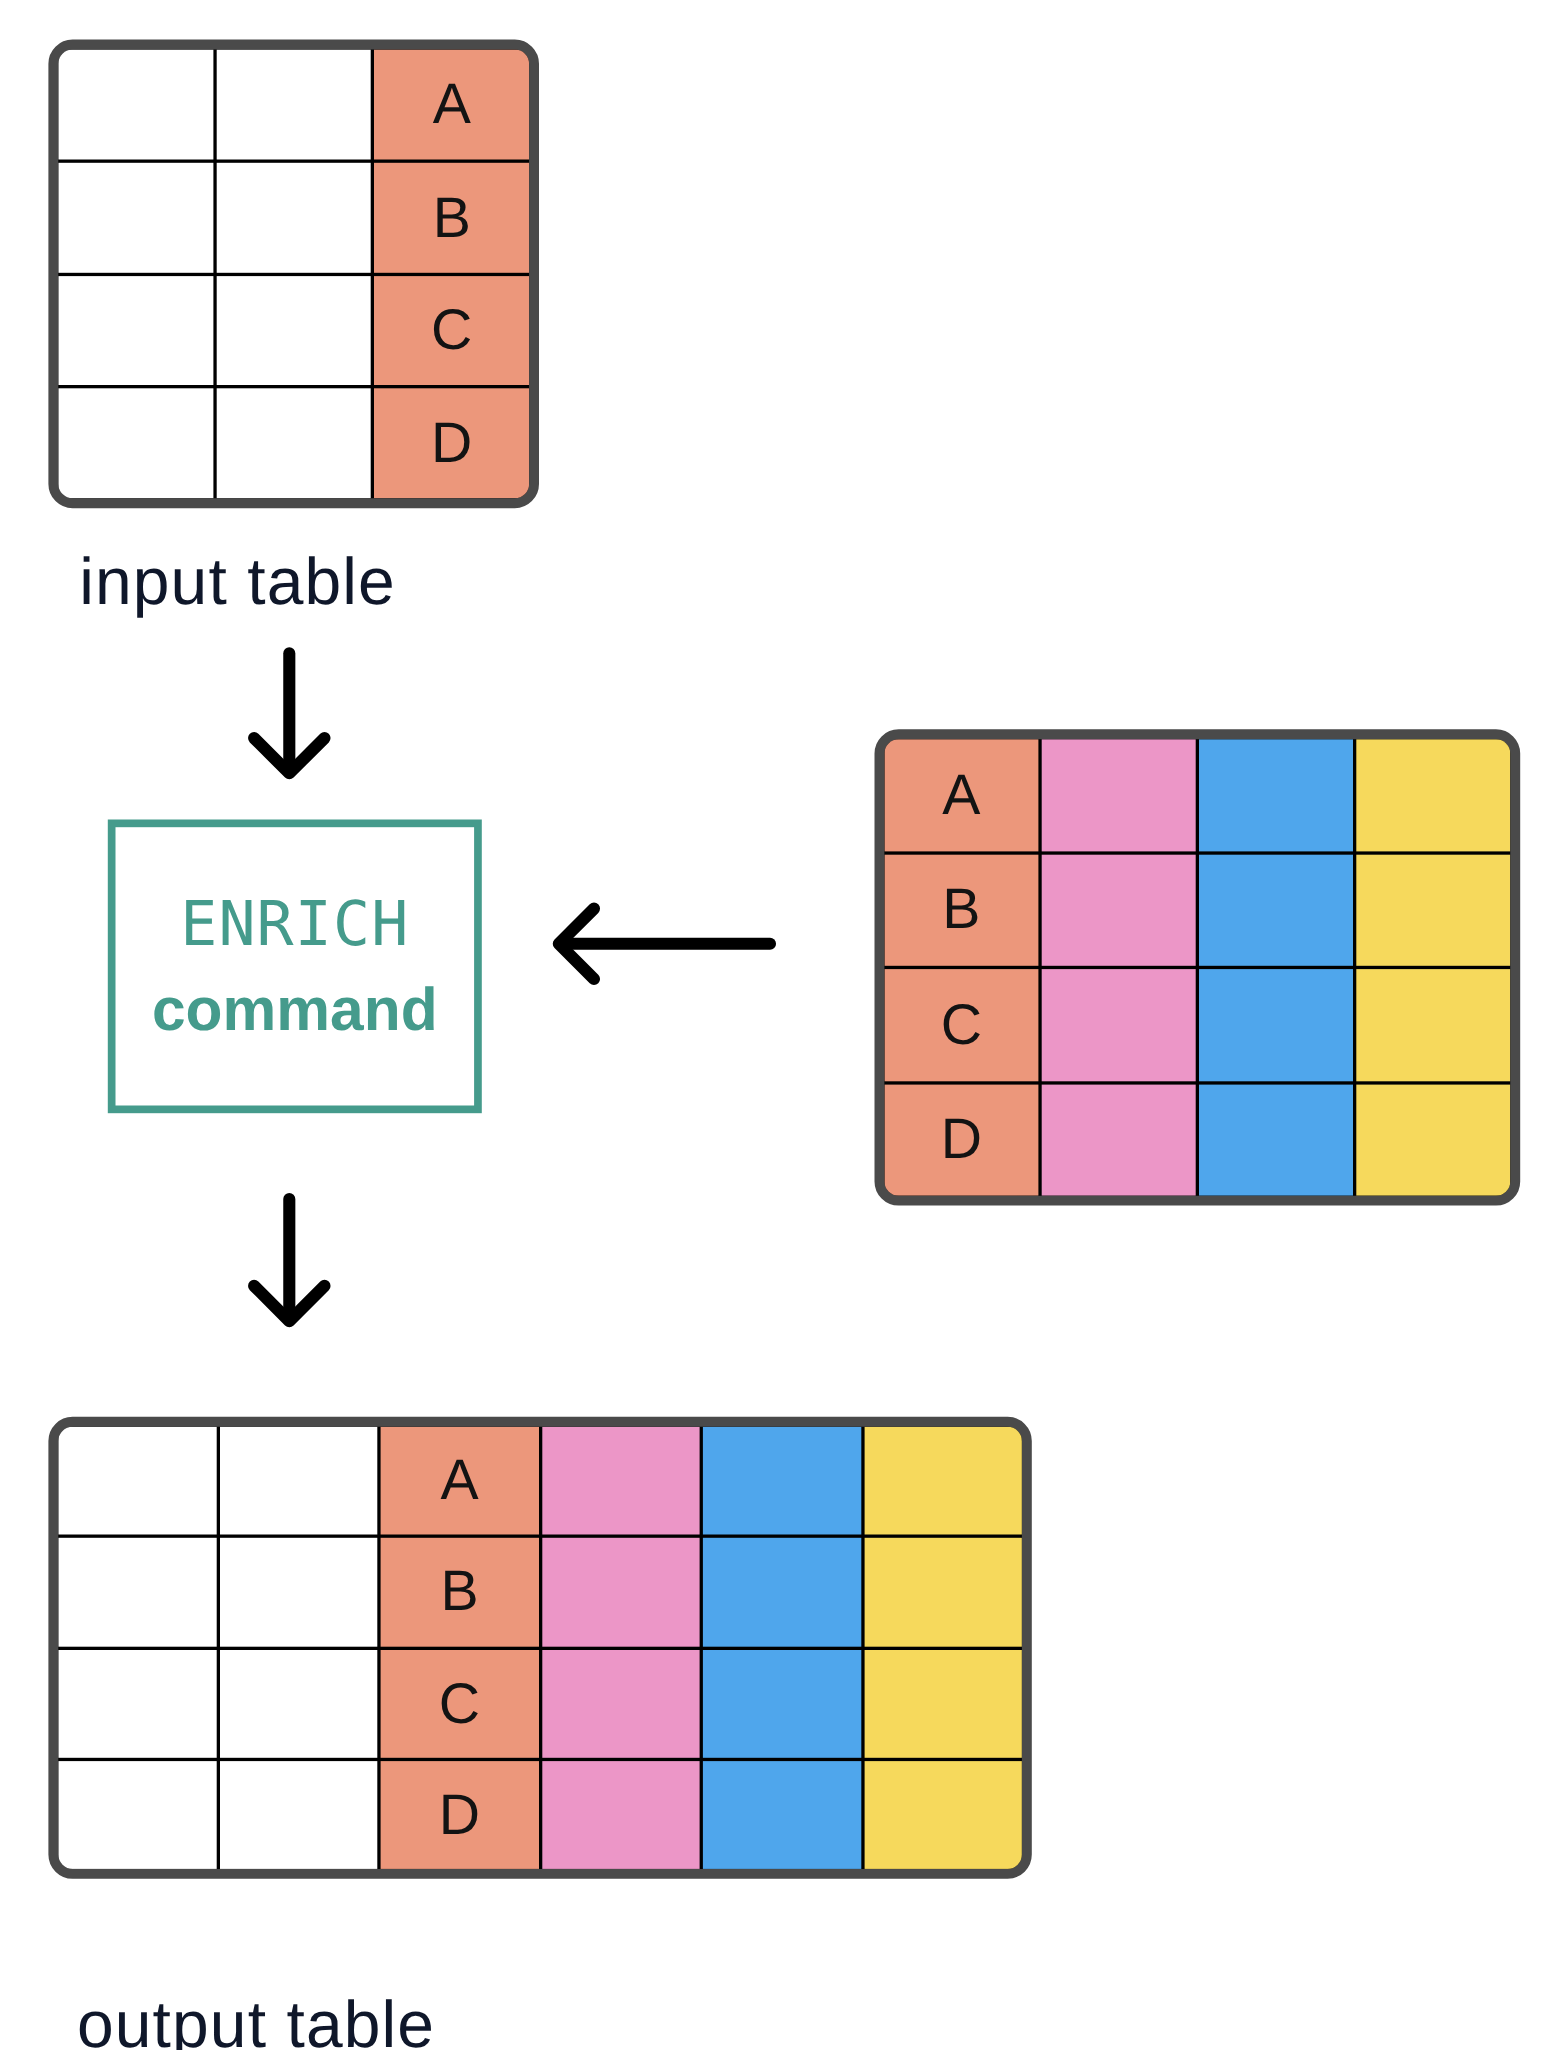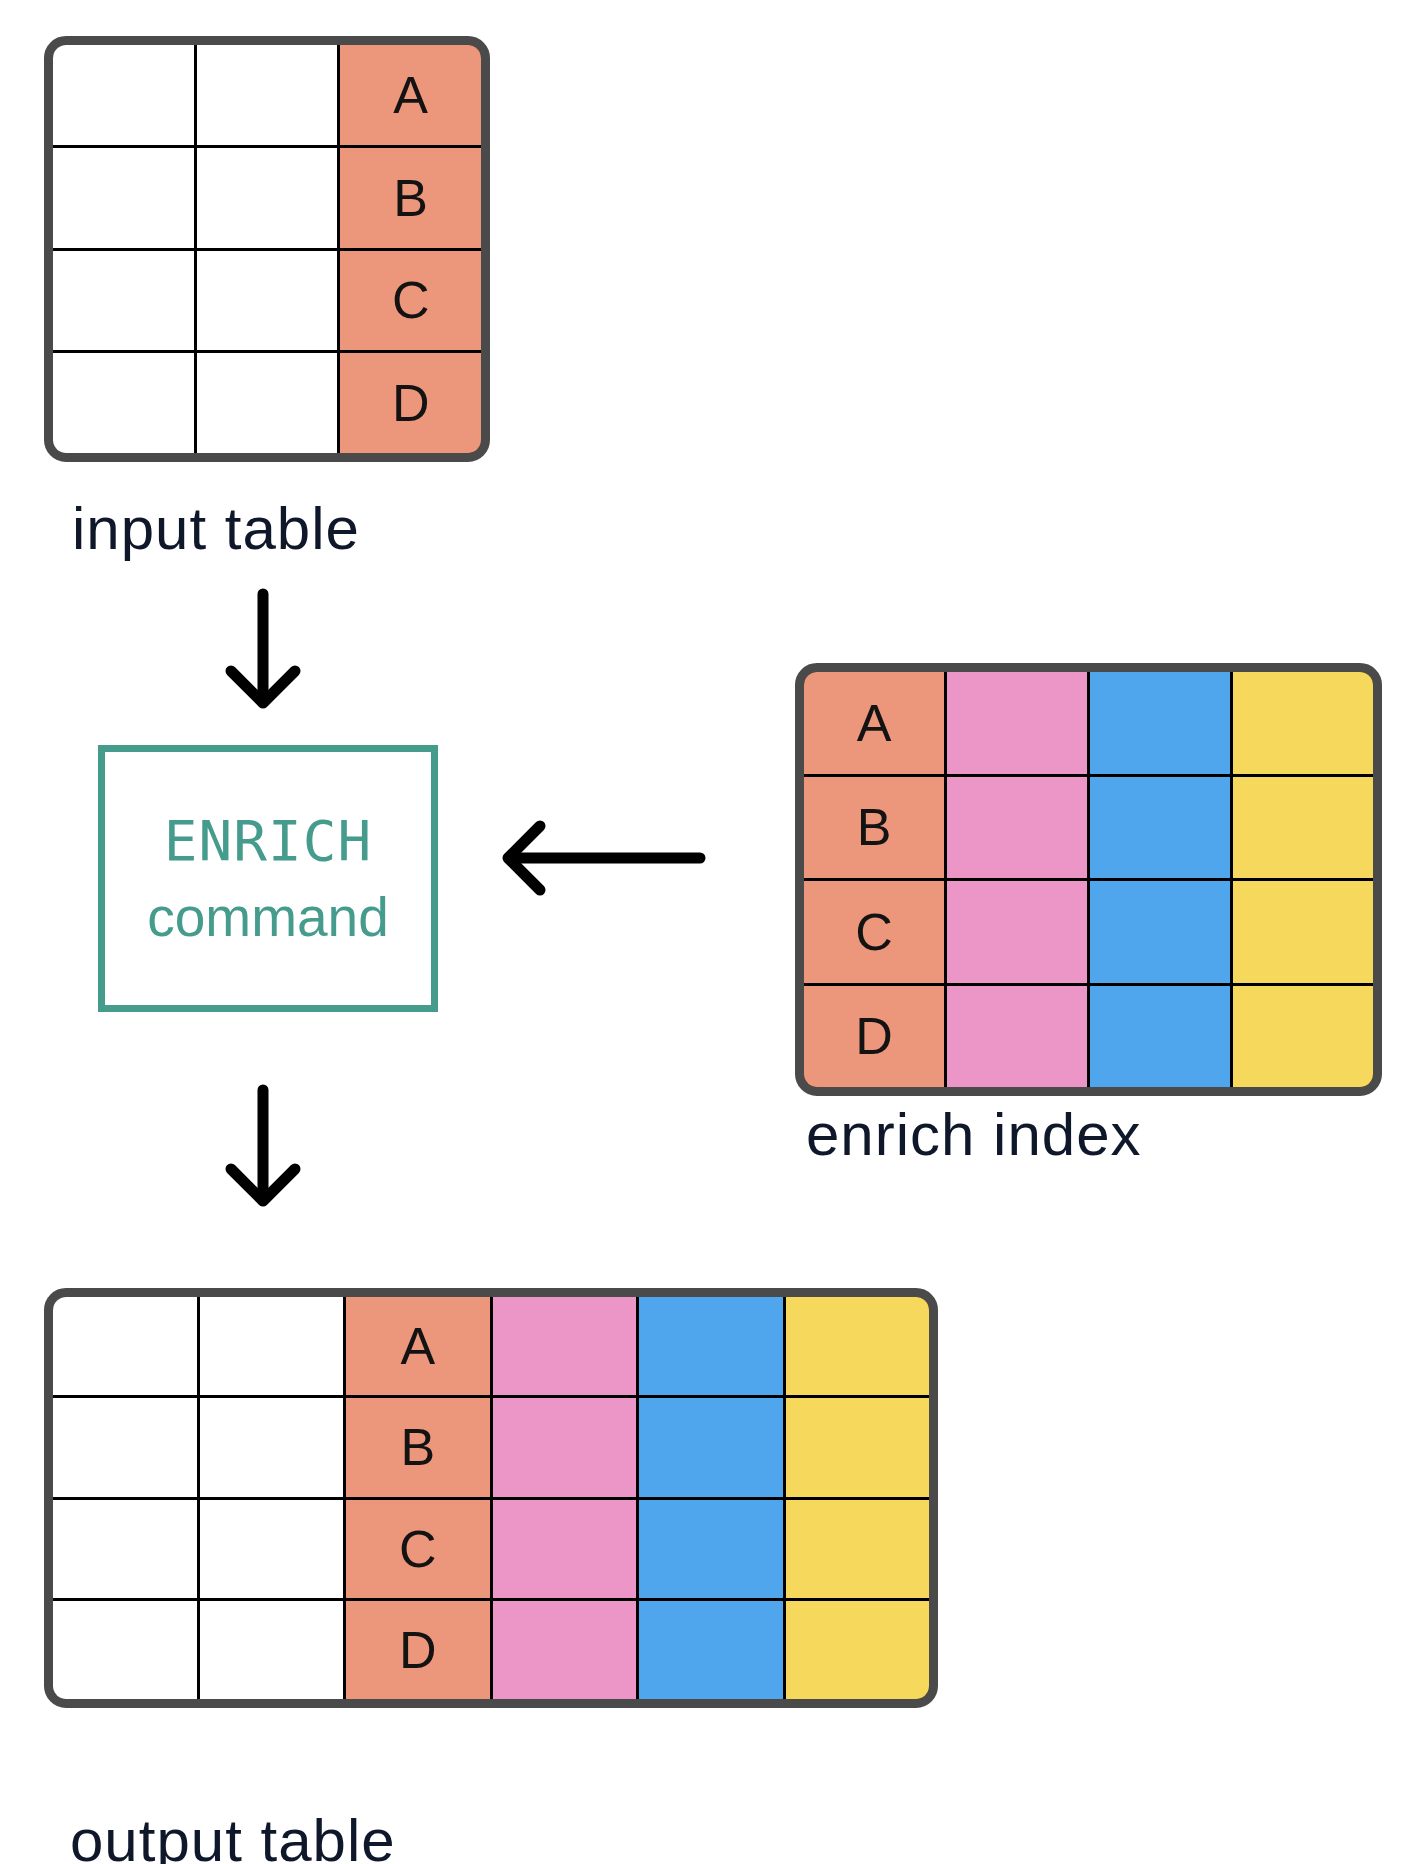--- a/index.html
+++ b/index.html
@@ -20,21 +20,21 @@
   .cell.blue{background:var(--blue);}
   .cell.yellow{background:var(--yellow);}
   .lbl{position:absolute;font-size:60px;letter-spacing:1px;color:#0f172a;
        white-space:nowrap;line-height:66px;z-index:2;}
   .enrich-box{position:absolute;box-sizing:border-box;border:7px solid var(--teal);
        background:#fff;display:flex;flex-direction:column;align-items:center;
        justify-content:center;gap:18px;color:var(--teal);z-index:2;}
   .enrich-box .mono{font-family:"DejaVu Sans Mono", monospace;font-size:56px;
        line-height:58px;letter-spacing:1px;}
   .enrich-box .sans{font-family:"Liberation Sans", sans-serif;font-size:55px;
-       line-height:58px;}
+       line-height:58px;font-weight:bold;}
 </style>
 </head>
 <body style="background: rgb(255, 255, 255);">
 
 <div id="canvas">
 
   <svg class="arrows" width="1422" height="1864" viewBox="0 0 1422 1864">
     <g class="arrow">
       <line x1="263" y1="594" x2="263" y2="699"></line>
       <polyline points="231,671 263,703 295,671"></polyline>
@@ -81,21 +81,20 @@
       <div class="cell yellow"></div>
       <div class="cell salmon">C</div>
       <div class="cell pink"></div>
       <div class="cell blue"></div>
       <div class="cell yellow"></div>
       <div class="cell salmon">D</div>
       <div class="cell pink"></div>
       <div class="cell blue"></div>
       <div class="cell yellow"></div>
     </div>
-  <div class="lbl" style="left:806px;top:1102px;">enrich index</div>
 
   <div class="dtable" style="left: 44px; top: 1288px; width: 894px; height: 420px; grid-template-columns: repeat(6, 1fr); grid-template-rows: repeat(4, 1fr);">
       <div class="cell plain"></div>
       <div class="cell plain"></div>
       <div class="cell salmon">A</div>
       <div class="cell pink"></div>
       <div class="cell blue"></div>
       <div class="cell yellow"></div>
       <div class="cell plain"></div>
       <div class="cell plain"></div>

